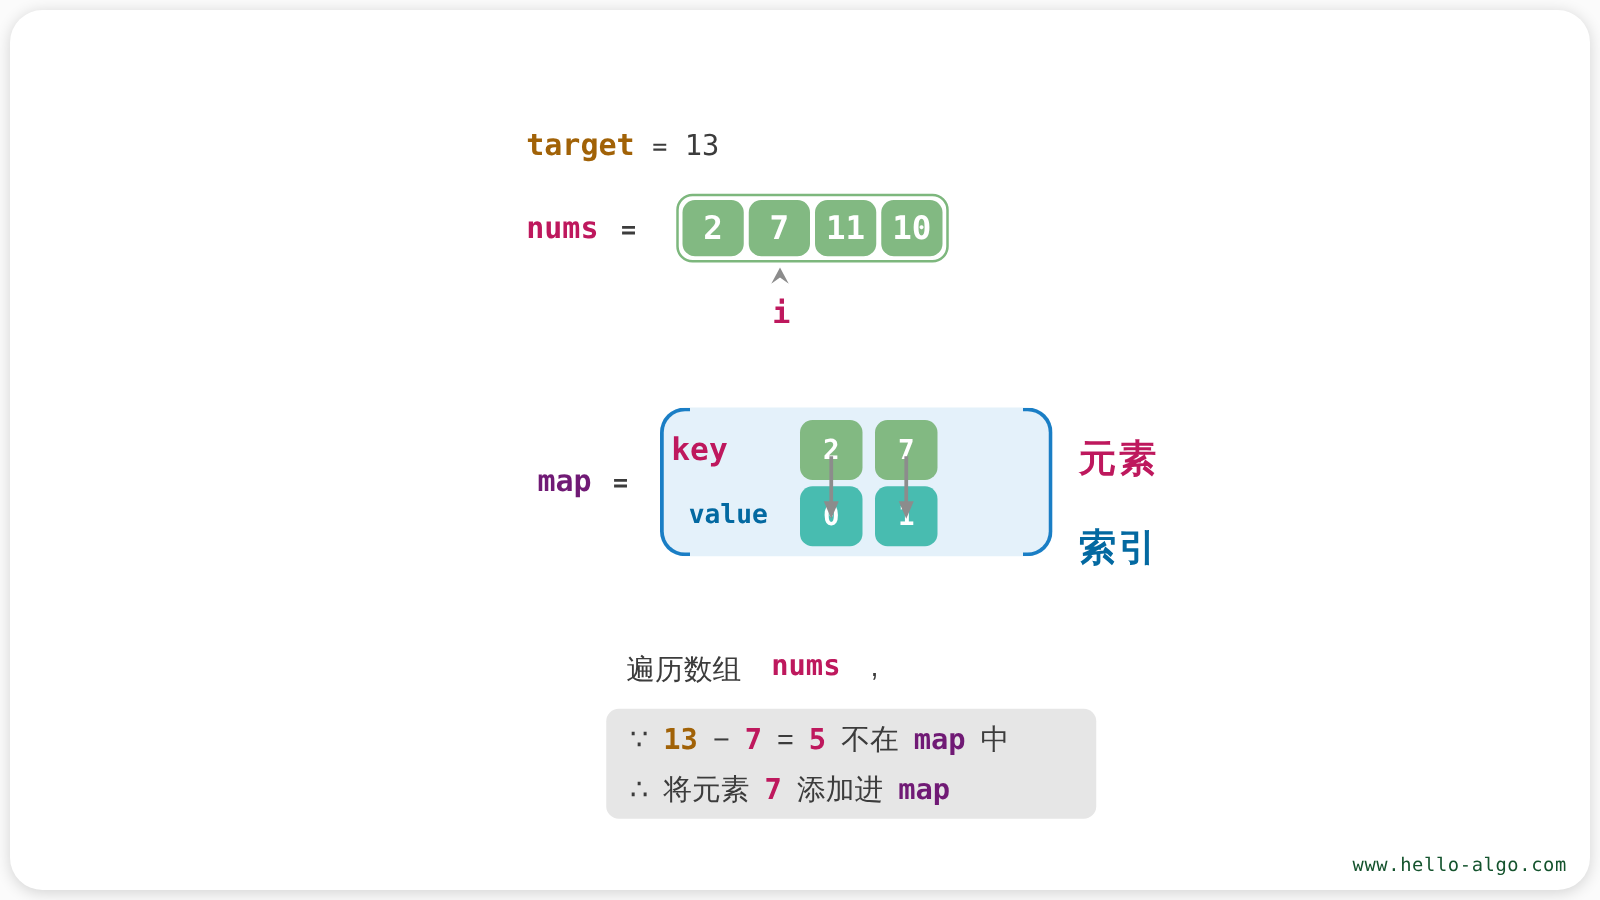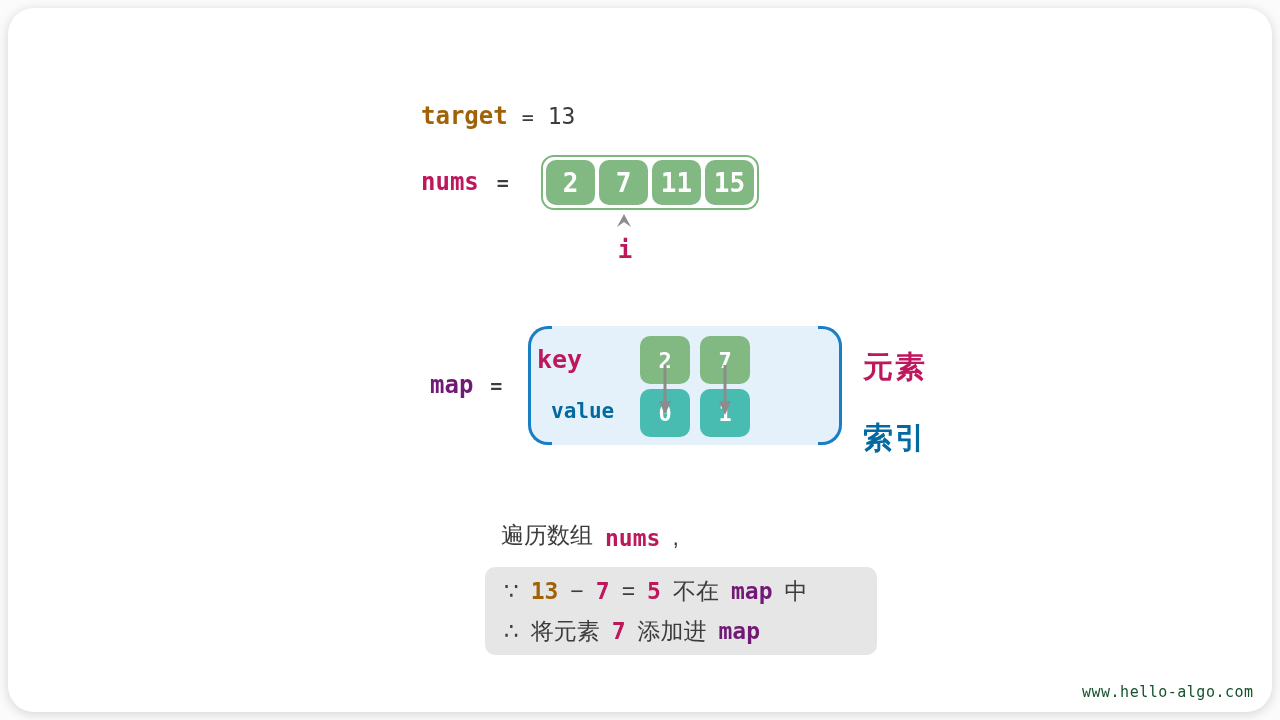--- a/index.html
+++ b/index.html
@@ -65,21 +65,21 @@
     display: flex; align-items: center; justify-content: center;
     color: #ffffff; font-size: 22px;
     font-family: "DejaVu Sans Mono", "Liberation Mono", monospace; font-weight: bold;
   }
   .kv-key { background: #82b982; }
   .kv-val { background: #48bcb0; }
 
   .side-label { font-size: 30px; font-weight: bold; letter-spacing: 2px; }
 
   
-  .caption { left: 493px; top: 512px; display: flex; align-items: flex-end; gap: 12px; font-size: 23px; }
+  .caption { left: 493px; top: 512px; display: flex; align-items: flex-start; gap: 24px; font-size: 23px; }
   .caption .kw { font-size: 23px; }
 
   
   .note-box {
     left: 477px; top: 559px; width: 392px; height: 88px;
     background: #e6e6e6; border-radius: 10px;
     display: flex; flex-direction: column; justify-content: center; gap: 9px;
     padding-left: 19px;
   }
   .note-line { display: flex; align-items: baseline; gap: 12px; font-size: 23px; }
@@ -103,21 +103,21 @@
 
   <div class="abs nums-label-row">
     <span class="mono c-green kw">nums</span>
     <span class="mono dark eq">=</span>
   </div>
 
   <div class="abs array-box">
     <div class="cell">2</div>
     <div class="cell">7</div>
     <div class="cell">11</div>
-    <div class="cell">15</div>
+    <div class="cell">10</div>
   </div>
 
   <svg class="abs pointer-arrow" viewBox="0 0 20 20">
     <path d="M10 2 L17 15 L10 10 L3 15 Z" fill="#8c8c8c"></path>
   </svg>
   <div class="abs mono c-green pointer-label">i</div>
 
   <div class="abs map-label-row">
     <span class="mono c-azure kw">map</span>
     <span class="mono dark eq">=</span>

